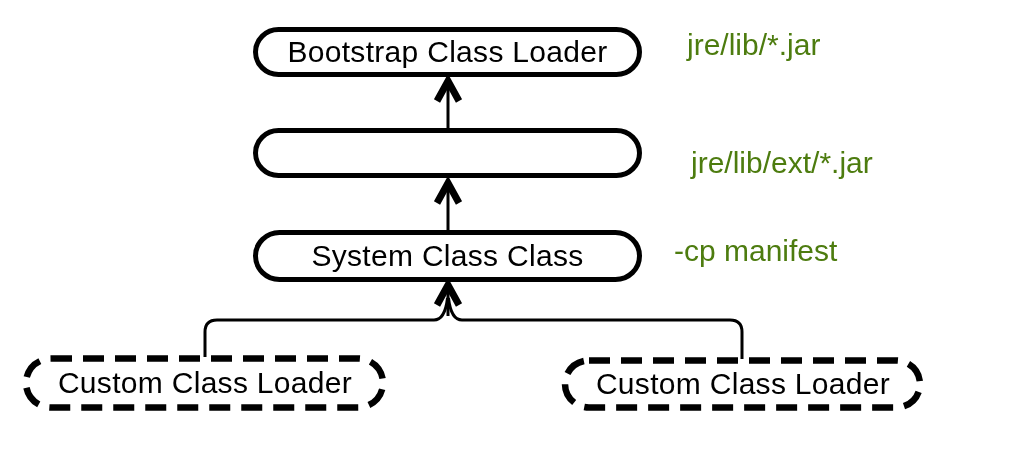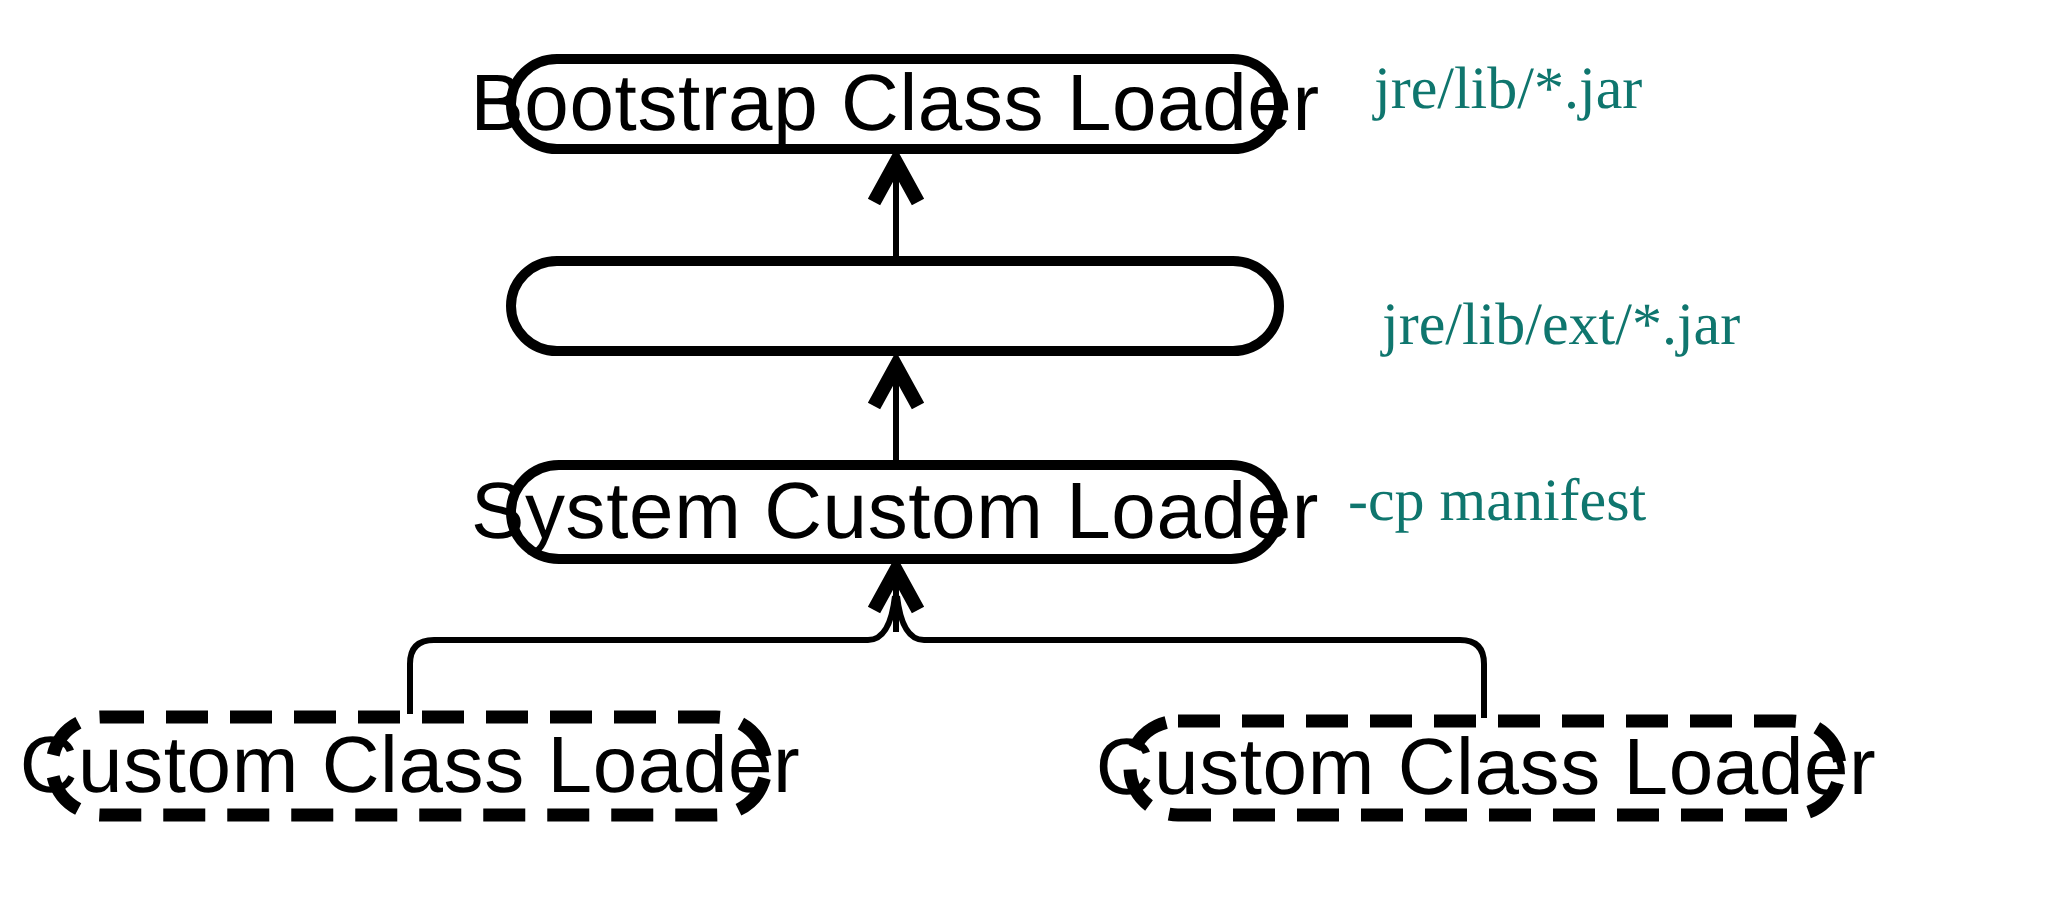--- a/index.html
+++ b/index.html
@@ -20,38 +20,37 @@
     left: 0;
     top: 0;
     width: 1024px;
     height: 461px;
   }
   .node-label {
     position: absolute;
     display: flex;
     align-items: center;
     justify-content: center;
-    font-size: 40px;
+    font-size: 30px;
     color: #000000;
     white-space: nowrap;
     letter-spacing: 0.3px;
   }
   .lbl-bootstrap   { left: 253px; top:  27px; width: 389px; height: 50px; }
   .lbl-extension   { left: 253px; top: 128px; width: 389px; height: 50px; }
   .lbl-system      { left: 253px; top: 230px; width: 389px; height: 52px; }
   .lbl-custom-left { left:  23px; top: 356px; width: 364px; height: 54px; }
   .lbl-custom-right{ left: 562px; top: 358px; width: 362px; height: 52px; }
   .annotation {
     position: absolute;
     font-size: 30px;
-    color: #0f766e;
+    color: #4d7c0f;
     white-space: nowrap;
     height: 34px;
     line-height: 34px;
-    font-family: Liberation Serif, serif;
   }
   .ann-bootstrap { left: 687px; top:  28px; }
   .ann-extension { left: 691px; top: 146px; }
   .ann-system    { left: 674px; top: 234px; }
 </style>
 </head>
 <body>
 
 <div class="stage">
 
@@ -76,21 +75,21 @@
 
     <g>
       <path d="M 205,357 L 205,332 Q 205,320 217,320 L 434,320 Q 445,320 447.5,298" fill="none" stroke="#000000" stroke-width="3"></path>
       <path d="M 742,359 L 742,332 Q 742,320 730,320 L 462,320 Q 451,320 448.5,298" fill="none" stroke="#000000" stroke-width="3"></path>
       <line x1="448" y1="291" x2="448" y2="316" stroke="#000000" stroke-width="3"></line>
       <path d="M 437,305 L 448,285 L 459,305" fill="none" stroke="#000000" stroke-width="7" stroke-linejoin="miter"></path>
     </g>
   </svg>
 
   <div class="node-label lbl-bootstrap">Bootstrap Class Loader</div>
-  <div class="node-label lbl-system">System Custom Loader</div>
+  <div class="node-label lbl-system">System Class Class</div>
   <div class="node-label lbl-custom-left">Custom Class Loader</div>
   <div class="node-label lbl-custom-right">Custom Class Loader</div>
 
   <div class="annotation ann-bootstrap">jre/lib/*.jar</div>
   <div class="annotation ann-extension">jre/lib/ext/*.jar</div>
   <div class="annotation ann-system">-cp manifest</div>
 
 </div>
 
 </body></html>

